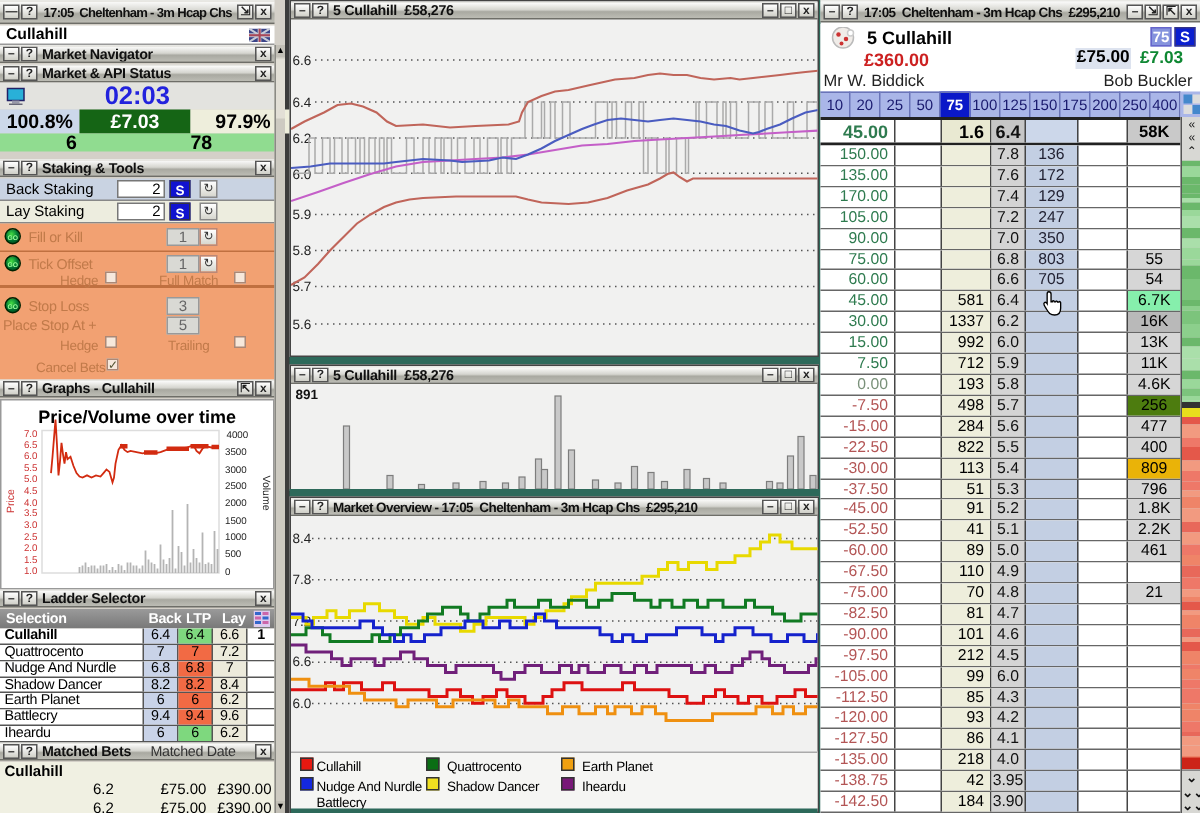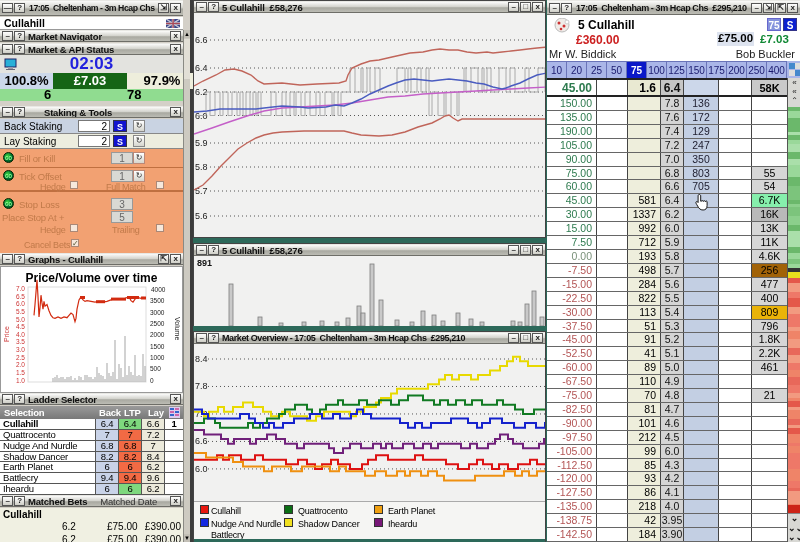--- a/index.html
+++ b/index.html
@@ -99,21 +99,21 @@
   <div class="prow" style="left:0;width:53px;background:#ccd8ea">100.8%</div>
   <div class="prow" style="left:53px;width:74px;background:#156515;color:#fff">£7.03</div>
   <div class="prow" style="left:127px;width:70px;background:#eeeedc">97.9%</div>
   <div id="grow">
         <span style="position:absolute;left:44px">6</span>
         <span style="position:absolute;left:127px">78</span>
       </div>
   <div class="tb" style="top:106px;height:12px">
         <div class="b">–</div>
         <div class="b">?</div>
-        <span style="margin-left:18px">Staking &amp; Tools</span>
+        <span style="margin-left:2px">Staking &amp; Tools</span>
         <div class="sp"></div>
         <div class="b">x</div>
       </div>
 
   <div style="position:absolute;left:0;top:119px;width:183px;height:15px;background:#c9d3e2;border-bottom:1px solid #888"></div>
   <div class="lab" style="left:4px;top:121px">Back Staking</div>
   <div class="inp" style="left:78px;top:120px">2</div>
       <div class="sbtn" style="left:113px;top:120px">S</div>
       <div class="rbtn" style="left:133px;top:120px">↻</div>
   <div style="position:absolute;left:0;top:134px;width:183px;height:15px;background:#ededdf;border-bottom:1px solid #888"></div>
@@ -544,21 +544,21 @@
         <div class="lrow">
           <div class="c1 plg">135.00</div>
           <div class="c2"></div>
           <div class="c3"></div>
           <div class="c4">7.6</div>
           <div class="c5">172</div>
           <div class="c6"></div>
           <div class="c7"></div>
         </div>
         <div class="lrow">
-          <div class="c1 plg">190.00</div>
+          <div class="c1 plg">170.00</div>
           <div class="c2"></div>
           <div class="c3"></div>
           <div class="c4">7.4</div>
           <div class="c5">129</div>
           <div class="c6"></div>
           <div class="c7"></div>
         </div>
         <div class="lrow">
           <div class="c1 plg">105.00</div>
           <div class="c2"></div>
@@ -640,21 +640,21 @@
           <div class="c6"></div>
           <div class="c7" style="background:#d6d6d6">4.6K</div>
         </div>
         <div class="lrow">
           <div class="c1 plr">-7.50</div>
           <div class="c2"></div>
           <div class="c3">498</div>
           <div class="c4">5.7</div>
           <div class="c5"></div>
           <div class="c6"></div>
-          <div class="c7" style="background:#a16207">256</div>
+          <div class="c7" style="background:#4d7c0f">256</div>
         </div>
         <div class="lrow">
           <div class="c1 plr">-15.00</div>
           <div class="c2"></div>
           <div class="c3">284</div>
           <div class="c4">5.6</div>
           <div class="c5"></div>
           <div class="c6"></div>
           <div class="c7" style="background:#d6d6d6">477</div>
         </div>

